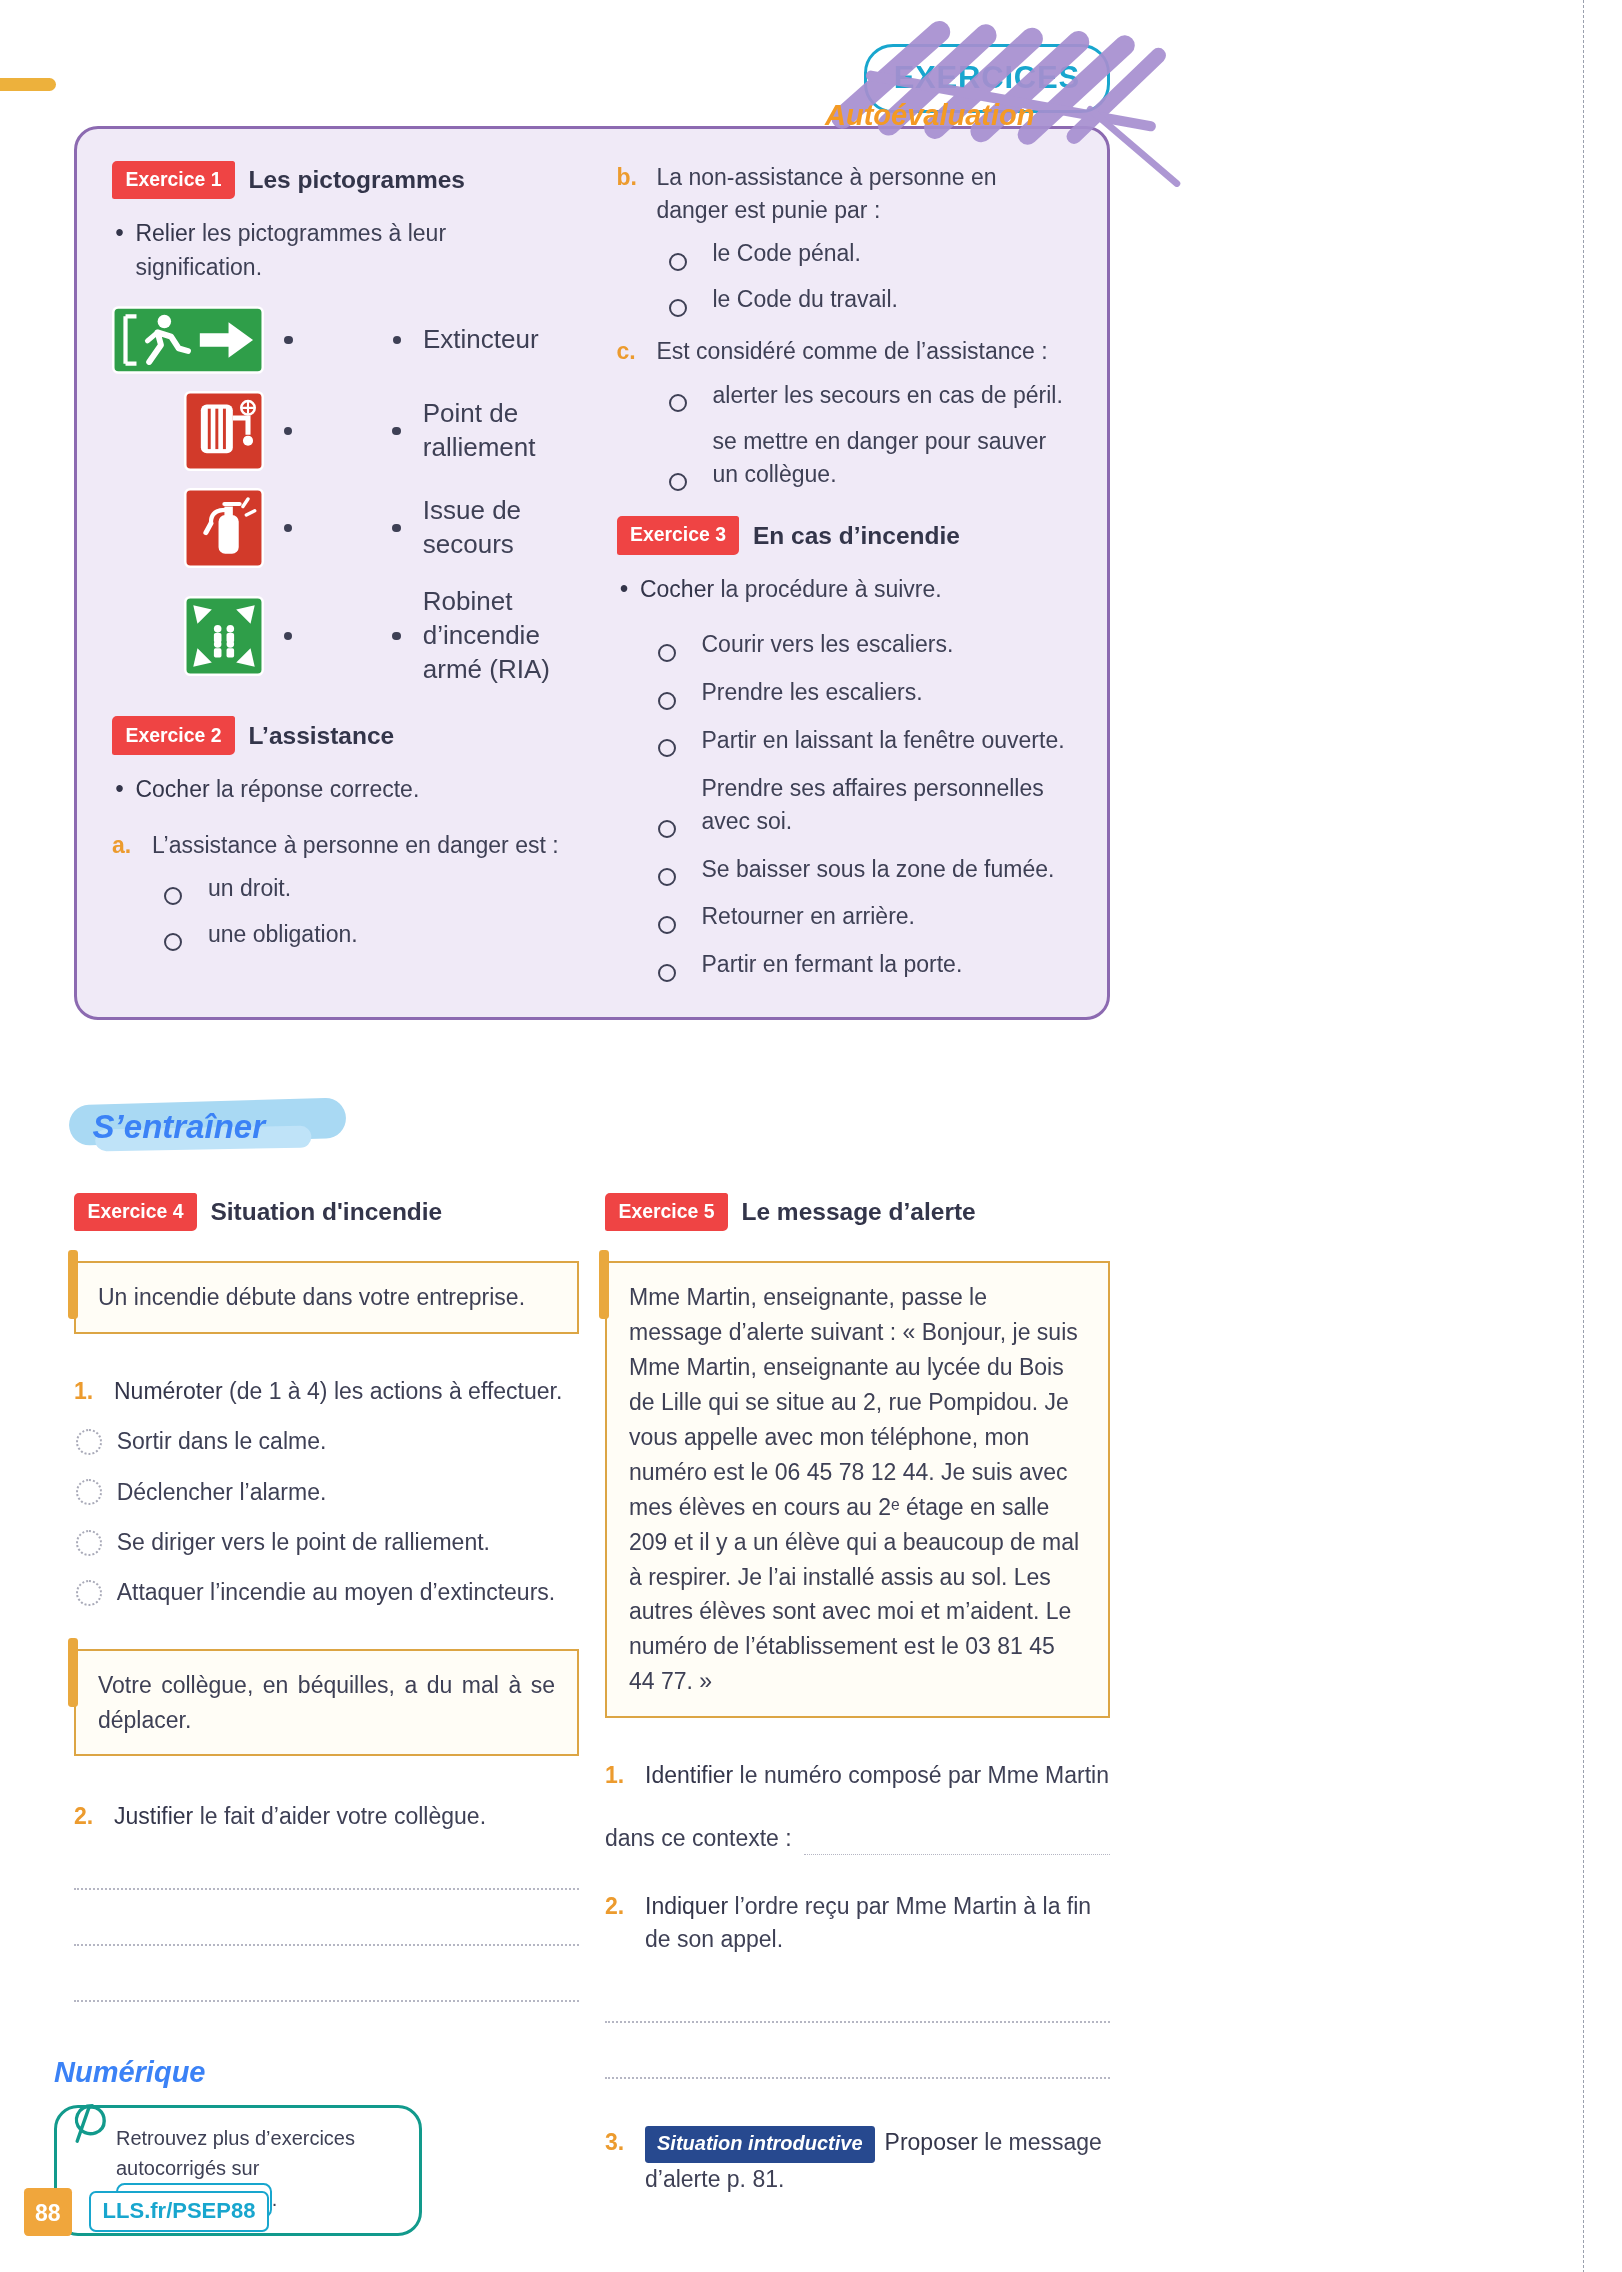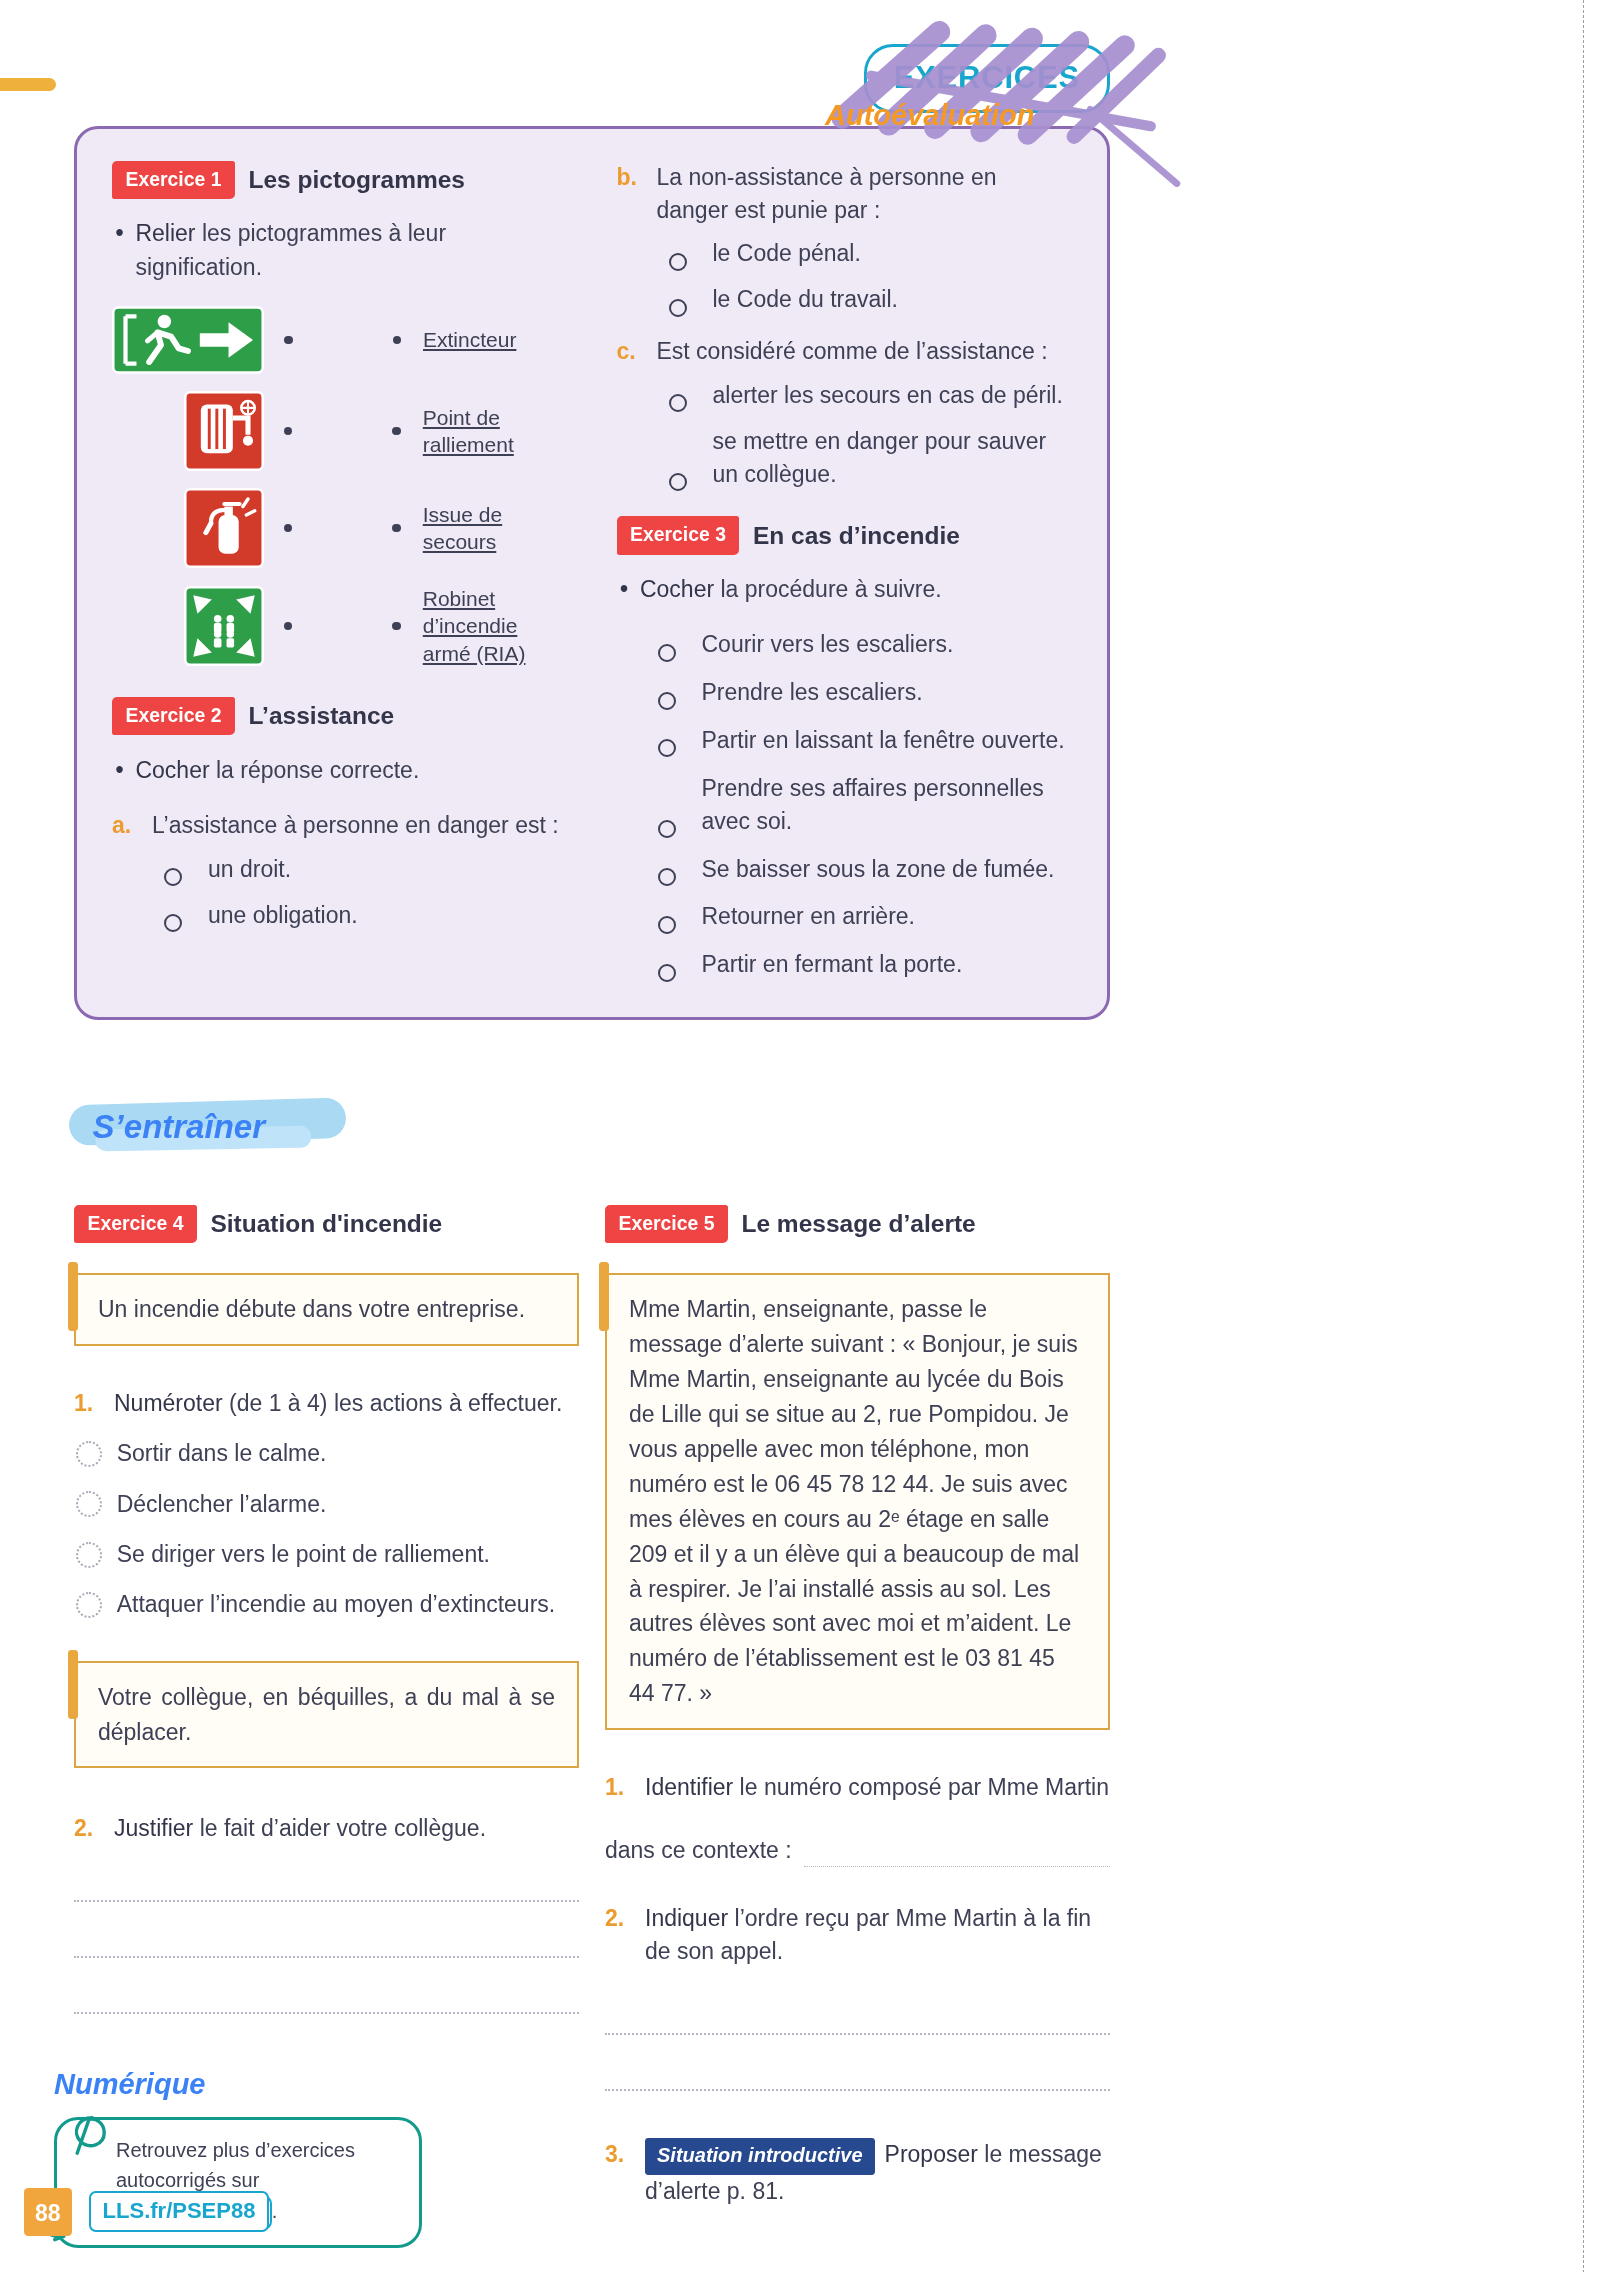--- a/index.html
+++ b/index.html
@@ -45,38 +45,38 @@
   .bullet { font-weight:bold; color:#33354a; }
 
   
   .match { display:flex; flex-direction:column; gap:17px; margin:3.4px 0 30px; }
   .match-row { display:flex; align-items:center; }
   .icon-cell { width:173px; display:flex; justify-content:flex-end; }
   .picto { display:block; line-height:0; }
   .dot { width:8.5px; height:8.5px; background:#3e4055; border-radius:50%; flex:none; }
   .dotL { margin-left:20px; }
   .dotR { margin-left:100px; }
-  .match-label { margin-left:22px; width:165px; font-size:21px; line-height:1.3;text-decoration:underline; }
+  .match-label { margin-left:22px; width:165px; font-size:26px; line-height:1.3; }
 
   
   .qline { display:flex; gap:10px; margin-bottom:10px; }
   .marker { color:#ec9b2e; font-weight:bold; min-width:30px; flex:none; }
   .qtext { min-width:0; }
   .options { margin:1.7px 0 18.6px 52px; display:flex; flex-direction:column; gap:12.7px; }
   .option { display:flex; align-items:flex-end; gap:26px; }
   .circle { width:18px; height:18px; border:2.5px solid #3e4055; border-radius:50%; flex:none; margin-top:5px; background:transparent; }
   .opts3 { gap:14.4px; margin-bottom:0; }
 
   
   .sentrainer { position:relative; margin-top:71px; height:68px; width:287px; }
   .sentrainer svg { position:absolute; left:-10px; top:0; }
   .sentrainer-text { position:absolute; left:18.6px; top:12px; color:#3b82f6; font-size:33px; font-weight:bold; font-style:italic; }
 
   
-  .train-section { display:flex; gap:26px; margin-top:46px; }
+  .train-section { display:flex; gap:26px; margin-top:34px; }
   .tcol { flex:1 1 0; min-width:0; }
 
   .obox {
     position:relative; border:2.5px solid #dca544; background:#fffdf6;
     padding:17px 22px; margin-top:30px; line-height:1.52;
   }
   .obox::before {
     content:""; position:absolute; left:-8.5px; top:-12.7px; width:10px; height:69px;
     background:#e9a83e; border-radius:3.4px;
   }

